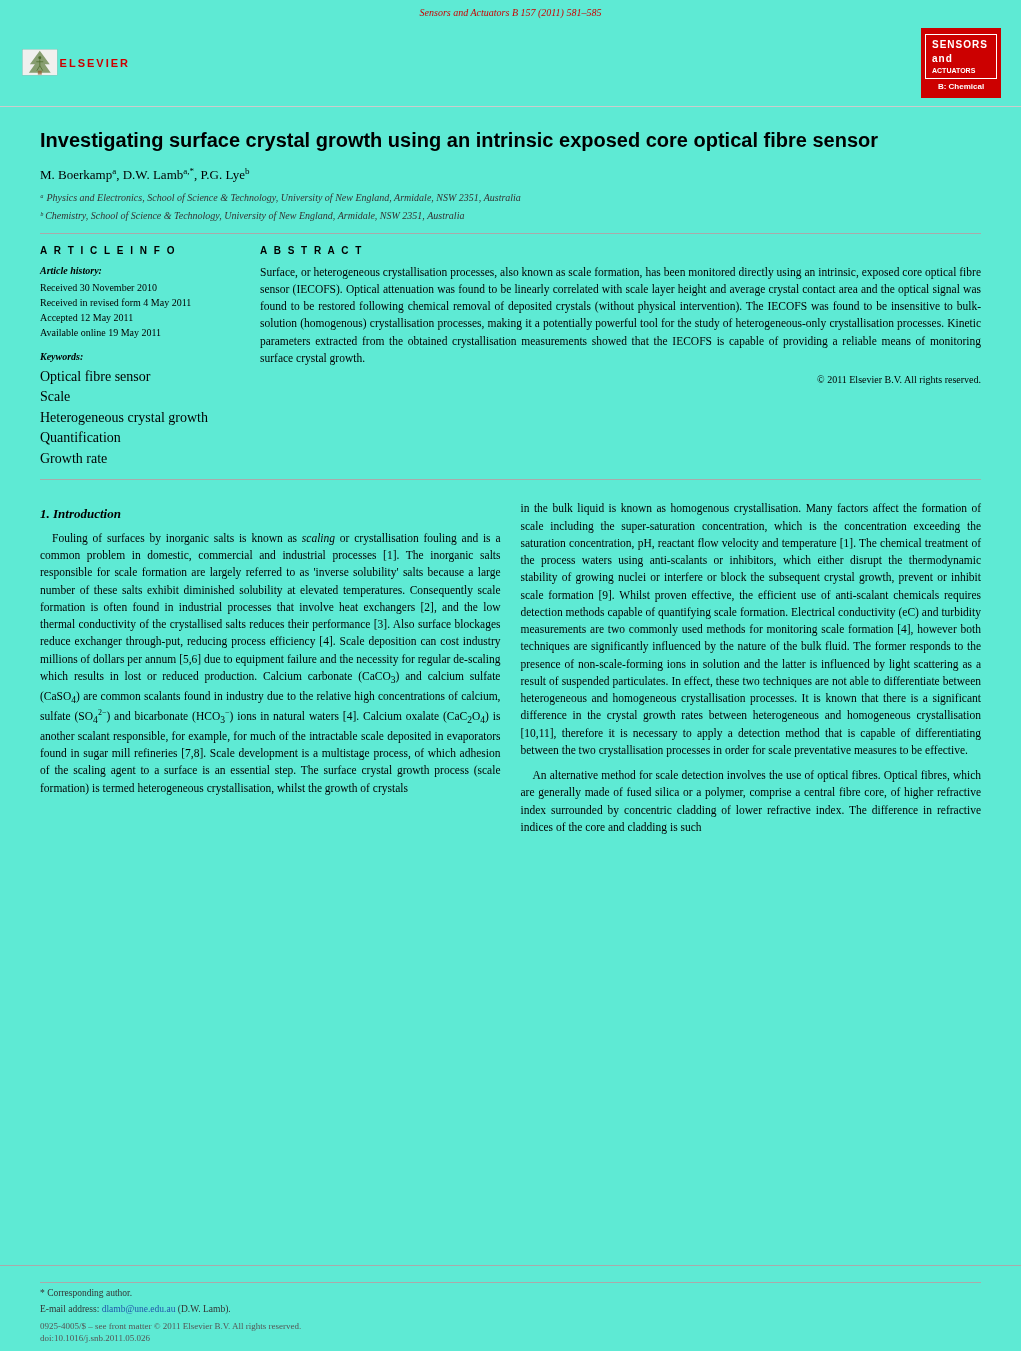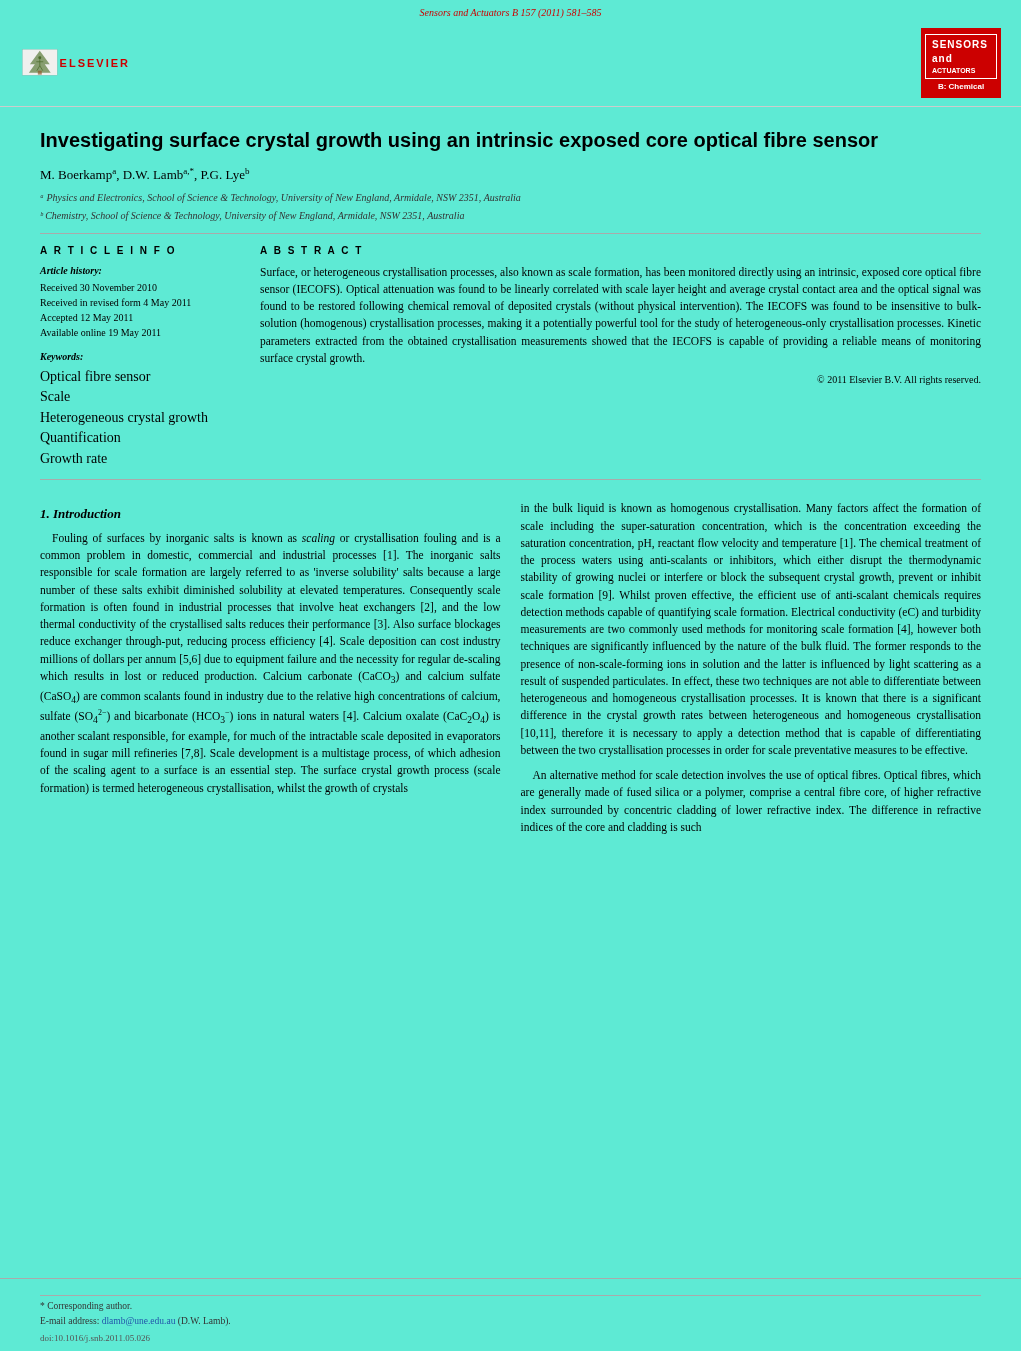--- a/index.html
+++ b/index.html
@@ -341,17 +341,18 @@
 
   <div class="footer-section">
     <hr class="divider-line" style="margin-bottom:4px;">
     <div class="footer-note">* Corresponding author.</div>
     <div class="footer-note">
       <span>E-mail address:</span>
       <span style="color:#2255aa;">dlamb@une.edu.au</span>
       <span>(D.W. Lamb).</span>
     </div>
     <div class="footer-bottom">
+      <div>0925-4005/$ – see front matter © 2011 Elsevier B.V. All rights reserved.</div>
       <div>doi:10.1016/j.snb.2011.05.026</div>
     </div>
   </div>
 
 </div>
 
 </body></html>

